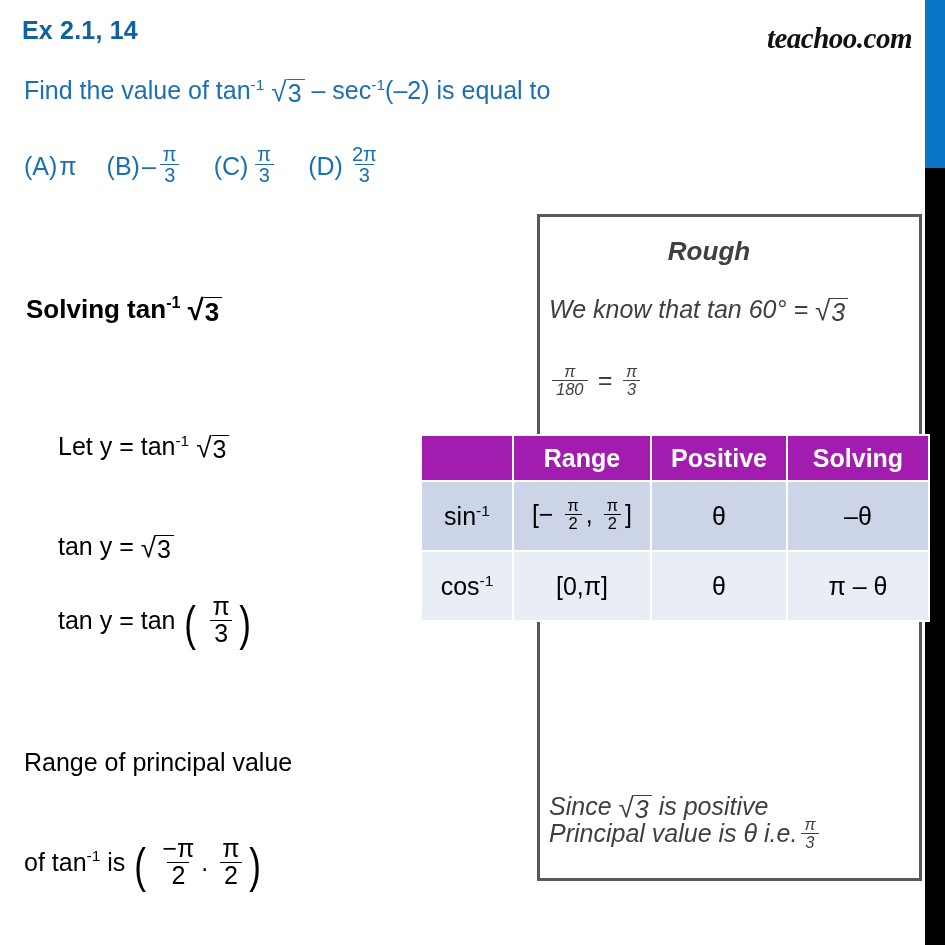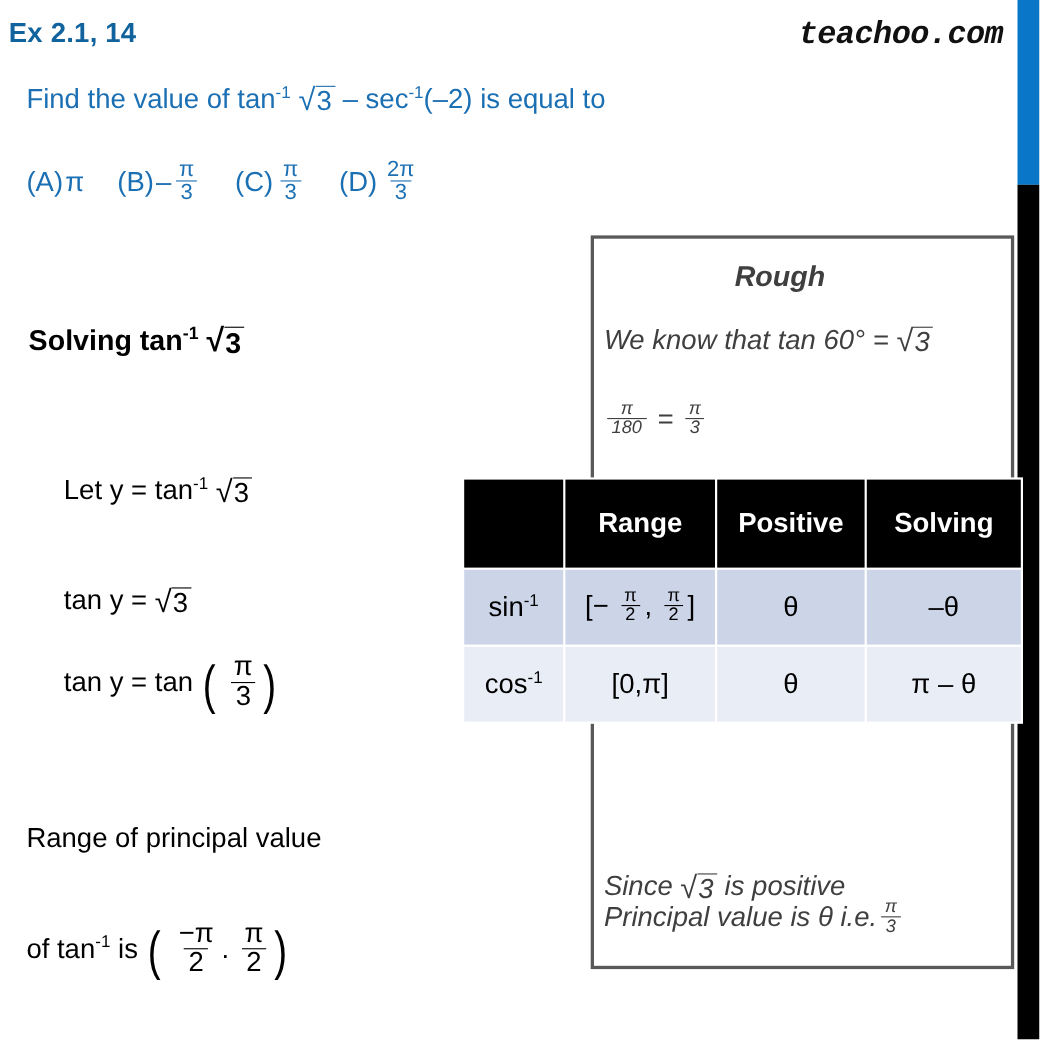--- a/index.html
+++ b/index.html
@@ -25,30 +25,30 @@
   #black-strip {
     position: absolute;
     left: 925px; top: 168px;
     width: 20px; height: 777px;
     background: #000000;
   }
 
   
   #page-title {
     position: absolute;
-    left: 8px; top: 16px;
+    left: 22px; top: 16px;
     font-size: 25px;
     font-weight: bold;
     color: #11639e;
     letter-spacing: .2px;
   }
   #brand-logo {
     position: absolute;
-    right: 33px; top: 15px;
-    font-family: Liberation Mono, monospace;
+    right: 33px; top: 22px;
+    font-family: Liberation Serif, serif;
     font-style: italic;
     font-weight: bold;
     font-size: 29px;
     color: #111111;
     letter-spacing: -.5px;
   }
 
   #question-text {
     position: absolute;
     left: 24px; top: 76px;
@@ -164,24 +164,24 @@
   }
   #ratio-table th, #ratio-table td {
     text-align: center;
     font-size: 25px;
     color: #000000;
     padding: 0;
     height: 68px;
     vertical-align: middle;
   }
   #ratio-table thead th {
-    background: #000000;
+    background: #a21caf;
     color: #ffffff;
     font-weight: bold;
-    height: 80px;
+    height: 44px;
   }
   #ratio-table col.c0 { width: 90px; }
   #ratio-table col.c1 { width: 136px; }
   #ratio-table col.c2 { width: 134px; }
   #ratio-table col.c3 { width: 140px; }
   #ratio-table tbody tr.odd  td { background: #ccd5e8; }
   #ratio-table tbody tr.even td { background: #e9edf6; }
 </style>
 </head>
 <body>

